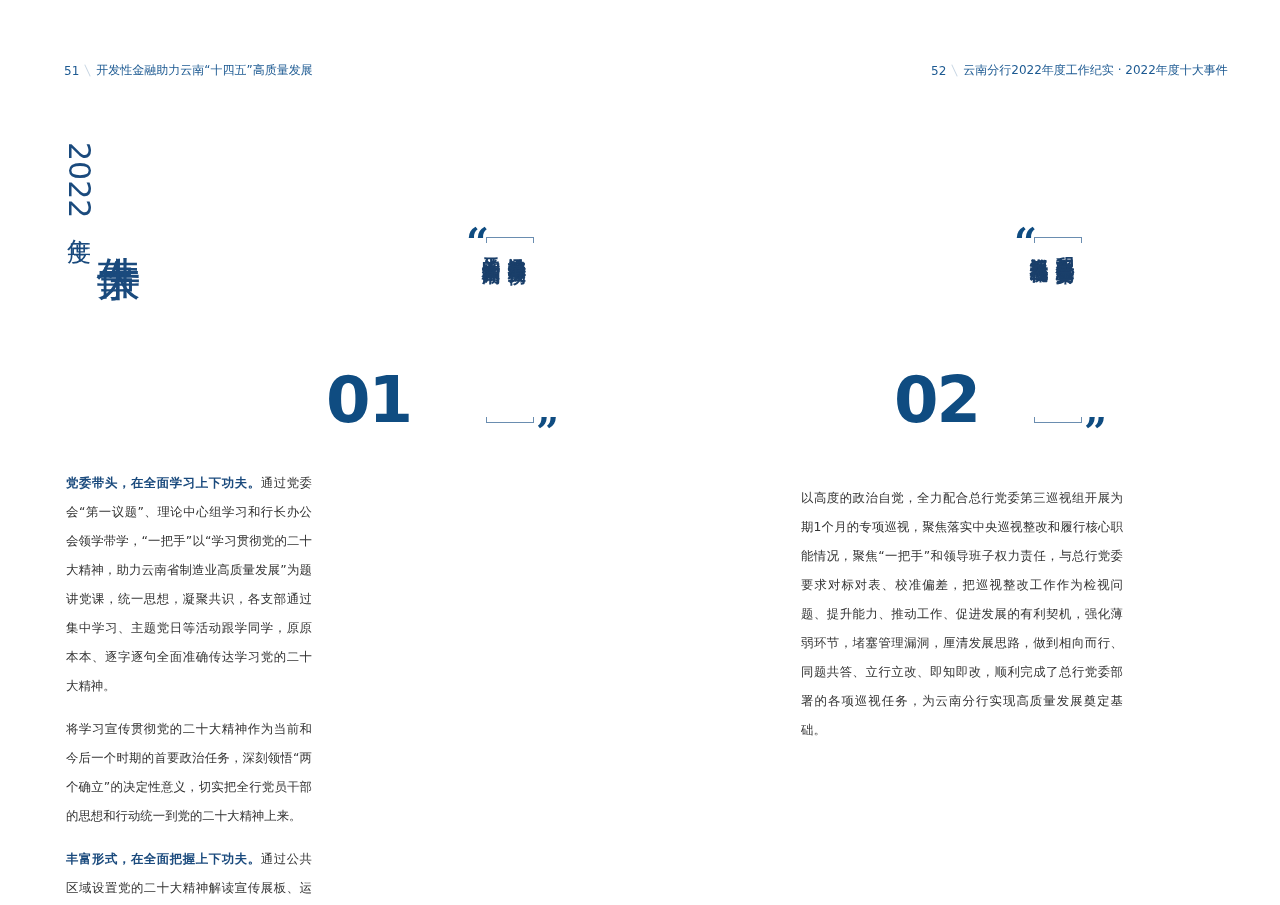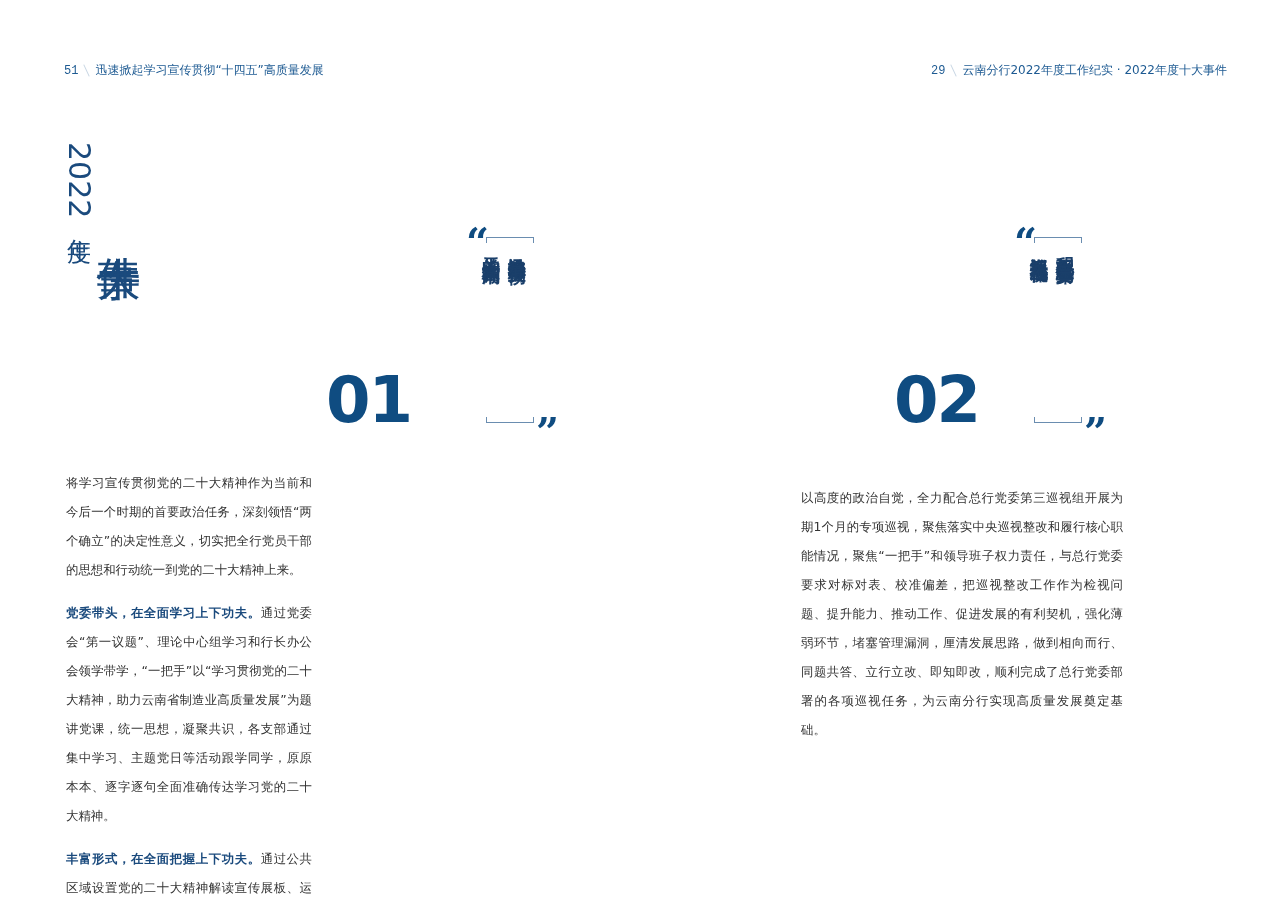--- a/index.html
+++ b/index.html
@@ -1,21 +1,21 @@
 <!DOCTYPE html>
 <html><head>
 <meta charset="utf-8">
 <style>
   html, body { margin:0; padding:0; }
   body {
     width:1280px; height:905px; background:#ffffff; position:relative; overflow:hidden;
     font-family:"DejaVu Sans","Liberation Sans",sans-serif; color:#333333;
   }
   .header { position:absolute; top:62px; font-size:12px; color:#1d5a92; display:flex; align-items:center; white-space:nowrap; }
-  .header .pg { margin-right:8px;font-family:Liberation Mono, monospace; }
+  .header .pg { margin-right:8px; }
   .header .sep { width:1px; height:13px; background:#c7d5e3; transform:rotate(-25deg); margin-right:8px; }
   .header-left { left:64px; }
   .header-right { left:931px; }
 
   
   .vt-year { position:absolute; left:62px; top:142px; width:34px; height:150px; }
   .vt-year .num { position:absolute; left:0; top:0; writing-mode:vertical-rl; font-size:30px; color:#1a4a7d; letter-spacing:0px; line-height:34px; }
   .vt-year .nd { position:absolute; left:2px; top:220px; writing-mode:vertical-rl; font-size:24px; color:#1a4a7d; line-height:30px; font-family:"DejaVu Serif","Liberation Serif",serif; }
   .vt-main { position:absolute; left:96px; top:222px; writing-mode:vertical-rl; font-size:44px; color:#1a4a7d; line-height:46px; font-family:"DejaVu Serif","Liberation Serif",serif; letter-spacing:0px; }
 
@@ -32,24 +32,24 @@
   .col { position:absolute; font-size:12.4px; line-height:29px; color:#333333; text-align:justify; }
   .col p { margin:0 0 14px 0; }
   .col b { color:#1a4a7d; }
 </style>
 </head>
 <body>
 
 <div class="header header-left">
   <span class="pg">51</span>
   <span class="sep"></span>
-  <span>迅速掀起学习宣传贯彻“十四五”高质量发展</span>
+  <span>开发性金融助力云南“十四五”高质量发展</span>
 </div>
 <div class="header header-right">
-  <span class="pg">29</span>
+  <span class="pg">52</span>
   <span class="sep"></span>
   <span>云南分行2022年度工作纪实 · 2022年度十大事件</span>
 </div>
 
 <div class="vt-year">
   <span class="num">2022</span>
   <span class="nd" style="top:78px;">年度</span>
 </div>
 <div class="vt-main">十大事件</div>
 
@@ -75,22 +75,22 @@
     <span class="tick-l-bot"></span>
     <span class="tick-r-bot"></span>
   <div class="quote-text" style="right:4px; top:5px;">
     <span>积极配合总行党委第三</span><br>
     <span>巡视组开展巡视工作</span>
   </div>
 </div>
 <div class="quote-close" style="left:1084px; top:412px;">”</div>
 
 <div class="col" style="left:66px; top:468px; width:246px;">
+  <p><b>党委带头，在全面学习上下功夫。</b><span>通过党委会“第一议题”、理论中心组学习和行长办公会领学带学，“一把手”以“学习贯彻党的二十大精神，助力云南省制造业高质量发展”为题讲党课，统一思想，凝聚共识，各支部通过集中学习、主题党日等活动跟学同学，原原本本、逐字逐句全面准确传达学习党的二十大精神。</span></p>
   <p><span>将学习宣传贯彻党的二十大精神作为当前和今后一个时期的首要政治任务，深刻领悟“两个确立”的决定性意义，切实把全行党员干部的思想和行动统一到党的二十大精神上来。</span></p>
-  <p><b>党委带头，在全面学习上下功夫。</b><span>通过党委会“第一议题”、理论中心组学习和行长办公会领学带学，“一把手”以“学习贯彻党的二十大精神，助力云南省制造业高质量发展”为题讲党课，统一思想，凝聚共识，各支部通过集中学习、主题党日等活动跟学同学，原原本本、逐字逐句全面准确传达学习党的二十大精神。</span></p>
   <p><b>丰富形式，在全面把握上下功夫。</b><span>通过公共区域设置党的二十大精神解读宣传展板、运用楼</span></p>
 </div>
 
 <div class="col" style="left:333px; top:468px; width:246px;">
 </div>
 
 <div class="col" style="left:801px; top:483px; width:322px;">
   <p><span>以高度的政治自觉，全力配合总行党委第三巡视组开展为期1个月的专项巡视，聚焦落实中央巡视整改和履行核心职能情况，聚焦“一把手”和领导班子权力责任，与总行党委要求对标对表、校准偏差，把巡视整改工作作为检视问题、提升能力、推动工作、促进发展的有利契机，强化薄弱环节，堵塞管理漏洞，厘清发展思路，做到相向而行、同题共答、立行立改、即知即改，顺利完成了总行党委部署的各项巡视任务，为云南分行实现高质量发展奠定基础。</span></p>
 </div>
 

